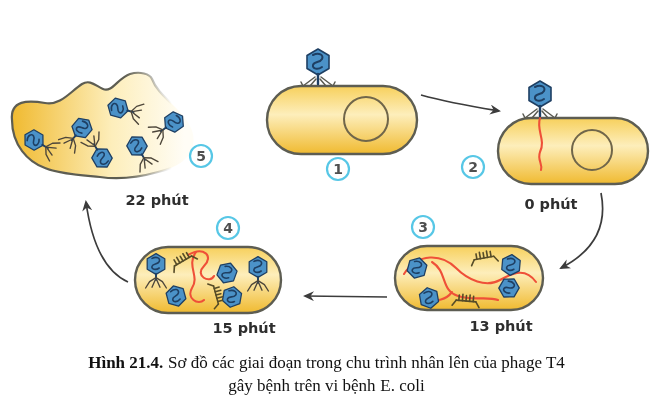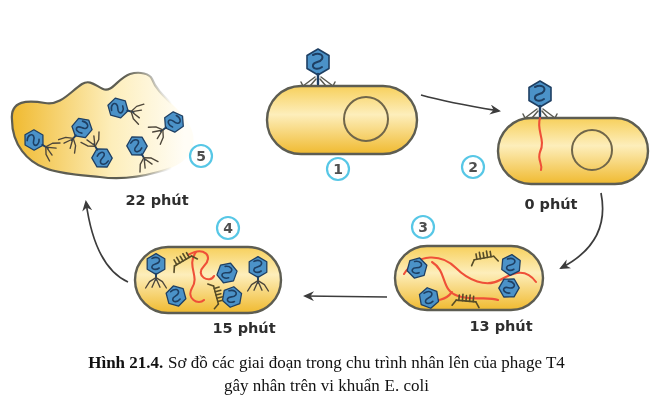--- a/index.html
+++ b/index.html
@@ -157,15 +157,15 @@
   </g>
 
   <path class="arrow" marker-end="url(#arwh)" d="M421,95 C450,103 475,107 499,111"></path>
   <path class="arrow" marker-end="url(#arwh)" d="M601,193 C608,228 592,252 561,268"></path>
   <path class="arrow" marker-end="url(#arwh)" d="M387,297 L305,296"></path>
   <path class="arrow" marker-end="url(#arwh)" d="M128,282 C106,272 92,246 86,202"></path>
 </svg>
 
   <div class="caption">
     <div><span class="cap-bold">Hình 21.4.</span><span>Sơ đồ các giai đoạn trong chu trình nhân lên của phage T4</span></div>
-    <div><span>gây nhân trên vi khuẩn</span><span class="cap-italic">E. coli</span></div>
+    <div><span>gây bệnh trên vi bệnh</span><span class="cap-italic">E. coli</span></div>
   </div>
 </div>
 
 </body></html>

